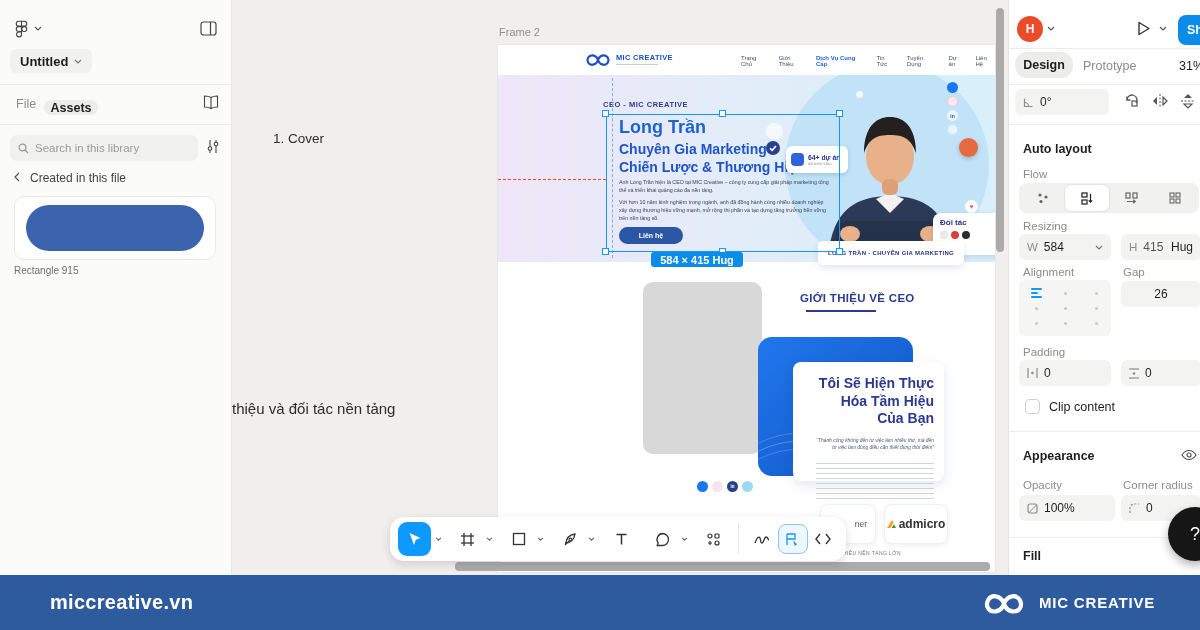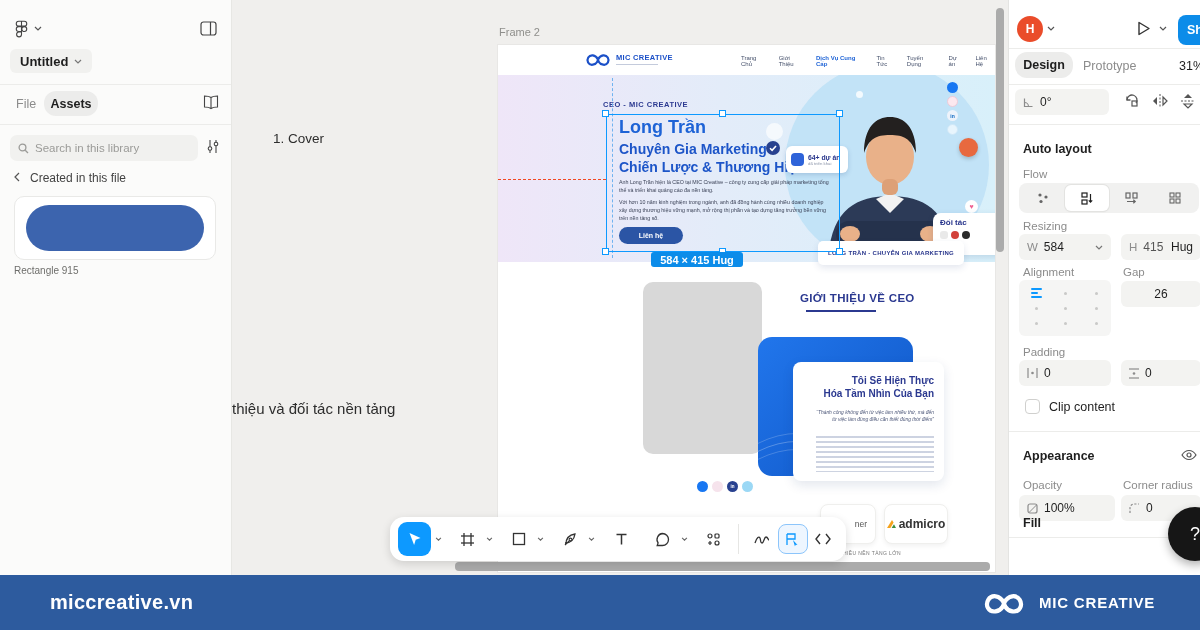--- a/index.html
+++ b/index.html
@@ -83,21 +83,21 @@
     <div class="abs chip" style="left:10px;top:49px;">
       <span>Untitled</span>
       <svg width="8" height="5" viewBox="0 0 8 5">
           <path d="M1 1l3 3 3-3" fill="none" stroke="#777" stroke-width="1.2"></path>
         </svg>
     </div>
 
     <div class="abs hdiv" style="top:84px;"></div>
 
     <span class="abs tab-muted" style="left:16px;top:97px;">File</span>
-    <div class="abs tab-pill" style="left:44px;top:91px;width:54px;height:25px;">
+    <div class="abs tab-pill" style="left:44px;top:100px;width:54px;height:15px;">
       <span>Assets</span>
     </div>
     <div class="abs" style="left:203px;top:95px;">
       <svg width="16" height="15" viewBox="0 0 16 15">
           <path d="M8 2.5C6.5 1.3 4.3 1 1.5 1v11c2.8 0 5 .3 6.5 1.5C9.5 12.3 11.7 12 14.5 12V1C11.7 1 9.5 1.3 8 2.5zm0 0v11" fill="none" stroke="#444" stroke-width="1.1"></path>
         </svg>
     </div>
 
     <div class="abs hdiv" style="top:124px;"></div>
 
@@ -223,23 +223,23 @@
     <div class="abs" style="left:308px;top:265px;width:70px;height:2px;background:#2b3990;"></div>
 
     <div class="abs" style="left:260px;top:292px;width:155px;height:139px;border-radius:14px;background:linear-gradient(135deg,#2176ec,#0f55c4);overflow:hidden;">
       <svg width="155" height="139" viewBox="0 0 155 139">
           <path d="M-10 120q40-25 80-10t90-5" fill="none" stroke="#ffffff44" stroke-width="1"></path>
           <path d="M-10 128q40-25 80-10t90-5" fill="none" stroke="#ffffff33" stroke-width="1"></path>
           <path d="M-10 112q40-25 80-10t90-5" fill="none" stroke="#ffffff33" stroke-width="1"></path>
         </svg>
     </div>
     <div class="abs" style="left:295px;top:317px;width:151px;height:119px;background:#fff;border-radius:8px;box-shadow:0 4px 12px rgba(20,50,110,.12);padding:13px 10px 0 18px;text-align:right;">
-      <div style="font-size:10px;font-weight:800;color:#2b3990;line-height:1.25;">
+      <div style="font-size:14px;font-weight:800;color:#2b3990;line-height:1.25;">
         <span>Tôi Sẽ Hiện Thực</span><br>
-        <span>Hóa Tầm Nhìn Của Bạn</span>
+        <span>Hóa Tầm Hiệu Của Bạn</span>
       </div>
       <p style="margin:9px 0 0;font-size:4.9px;font-style:italic;color:#4a5577;line-height:1.5;">“Thành công không đến từ việc làm nhiều thứ, mà đến từ việc làm đúng điều cần thiết đúng thời điểm”</p>
       <div class="lines" style="width:118px;height:36px;margin:12px 0 0 auto;opacity:.85;"></div>
     </div>
 
     <div class="abs" style="left:199px;top:436px;display:flex;gap:4px;">
       <div style="width:11px;height:11px;border-radius:50%;background:#1877f2;"></div>
       <div style="width:11px;height:11px;border-radius:50%;background:#f6e3ec;"></div>
       <div style="width:11px;height:11px;border-radius:50%;background:#28418f;color:#fff;font-size:4.5px;font-weight:700;display:flex;align-items:center;justify-content:center;">in</div>
       <div style="width:11px;height:11px;border-radius:50%;background:#9bd8f5;"></div>
@@ -559,21 +559,21 @@
       <span>100%</span>
     </div>
     <div class="abs field" style="left:112px;top:495px;width:80px;">
       <svg width="11" height="11" viewBox="0 0 11 11">
           <path d="M1 10V5a4 4 0 014-4h5" fill="none" stroke="#8c8c8c" stroke-width="1.2" stroke-dasharray="2.2 1.6"></path>
         </svg>
       <span>0</span>
     </div>
 
     <div class="abs hdiv" style="top:537px;"></div>
-    <span class="abs h-sec" style="left:14px;top:516px;">Fill</span>
+    <span class="abs h-sec" style="left:14px;top:549px;">Fill</span>
   </aside>
 
   <div class="abs" style="left:1168px;top:507px;width:54px;height:54px;border-radius:50%;background:#161616;color:#fff;font-size:18px;display:flex;align-items:center;justify-content:center;box-shadow:0 4px 10px rgba(0,0,0,.3);">?</div>
 
   <div class="abs footer">
     <span style="margin-left:50px;font-size:20px;font-weight:600;color:#fff;letter-spacing:.3px;">miccreative.vn</span>
     <div style="margin-left:auto;margin-right:45px;display:flex;align-items:center;gap:14px;">
       <svg width="42" height="26" viewBox="0 0 40 24">
           <path d="M20 12C16 4 8 4 5 9s0 12 7 11 8-8 8-8 1 7 8 8 10-6 7-11-11-5-15 3z" fill="none" stroke="#ffffff" stroke-width="4" stroke-linecap="round"></path>
         </svg>

